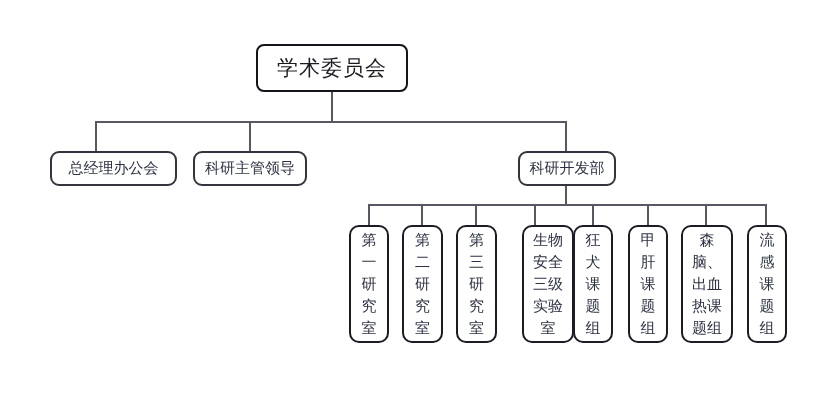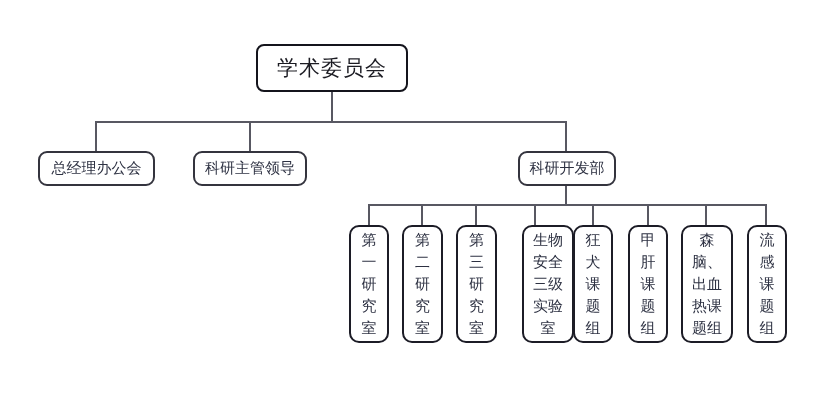--- a/index.html
+++ b/index.html
@@ -30,21 +30,21 @@
     letter-spacing: 1px;
   }
   .node-l2 {
     border: 2px solid #34343e;
     border-radius: 9px;
     font-size: 15px;
     height: 35px;
     top: 151px;
     color: #2d3142;
   }
-  .node-l2-0 { left: 38px;  width: 117px; }
+  .node-l2-0 { left: 50px;  width: 127px; }
   .node-l2-1 { left: 193px; width: 114px; }
   .node-l2-2 { left: 518px; width: 98px;  }
   .node-l3 {
     border: 2px solid #1c1c26;
     border-radius: 10px;
     font-size: 15px;
     top: 225px;
     height: 118px;
     line-height: 22px;
     white-space: pre-line;

